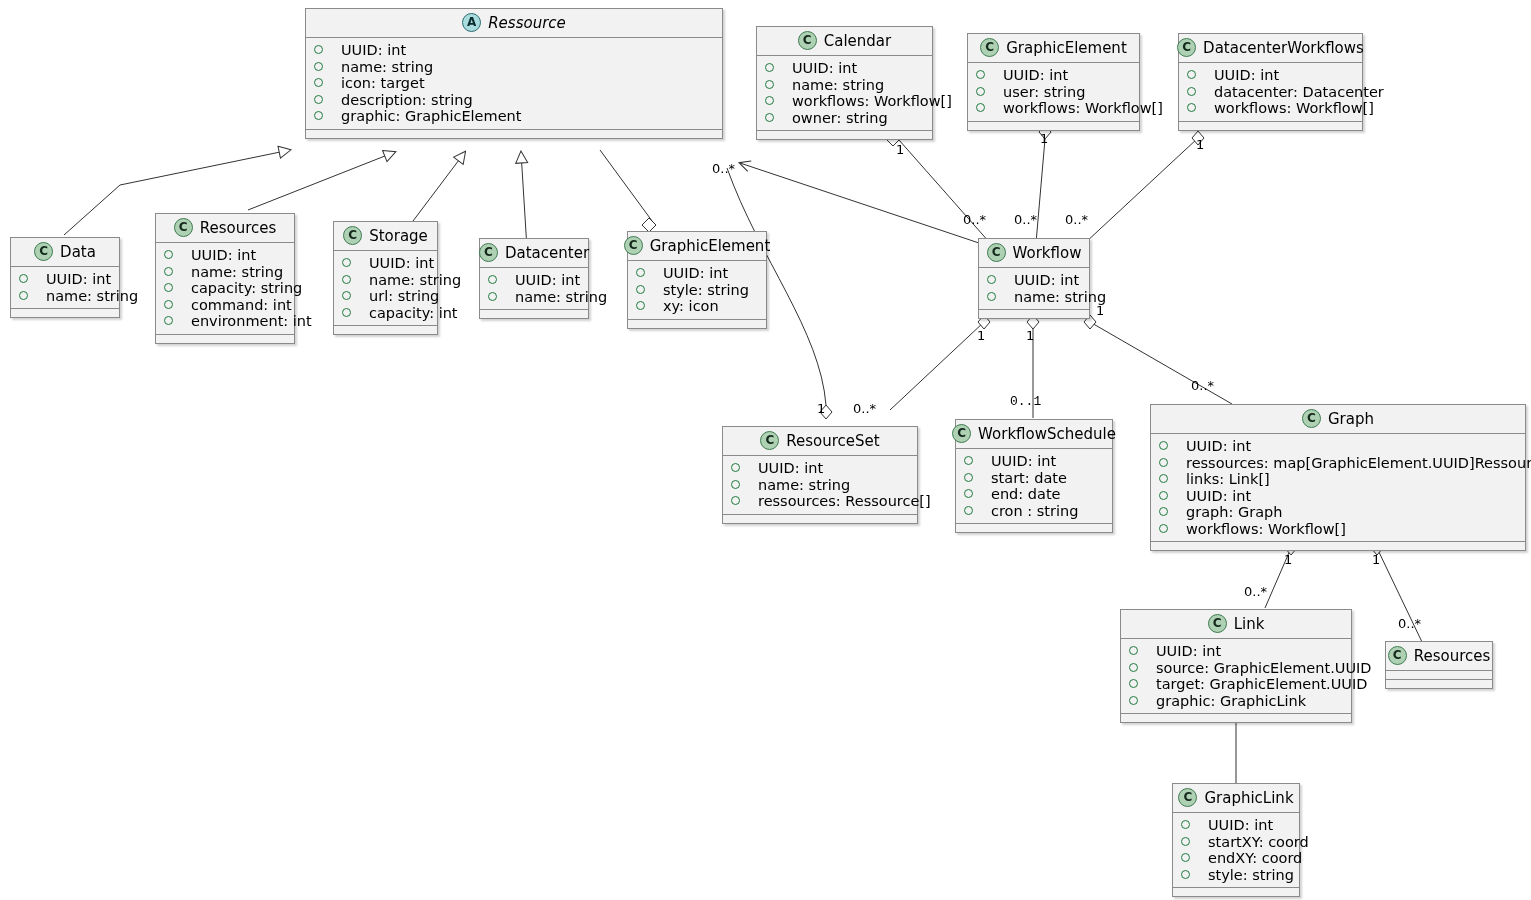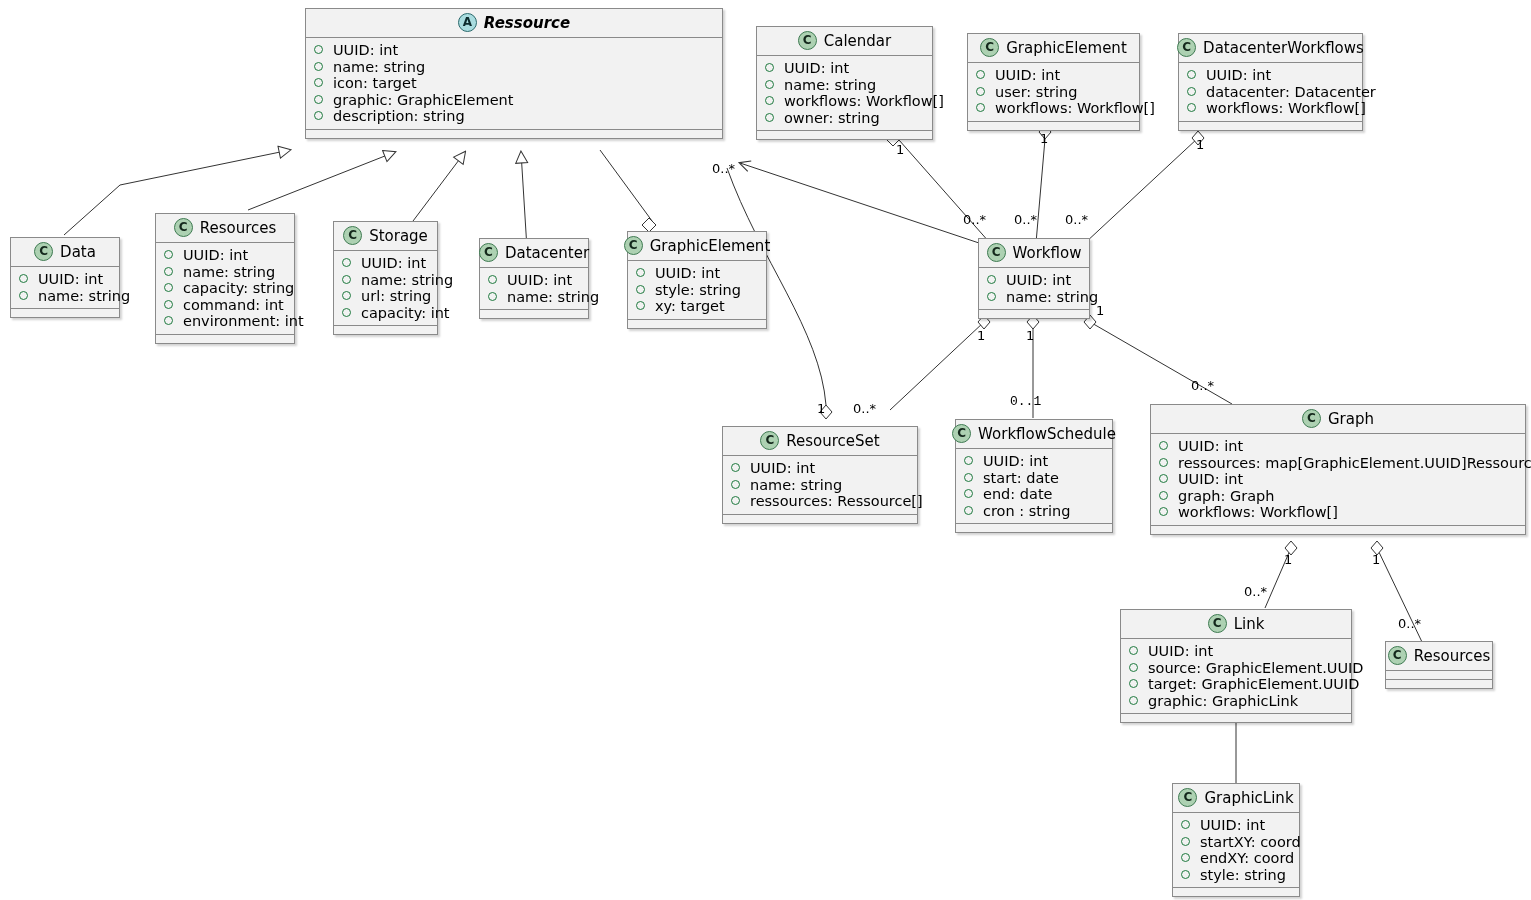--- a/index.html
+++ b/index.html
@@ -39,21 +39,20 @@
     color: #000000;
     background: #f2f2f2;
     white-space: nowrap;
     display: flex;
     align-items: center;
     justify-content: center;
     gap: 7px;
   }
   .uml-header.abstract .cls-title {
     font-style: italic;
-    font-weight: bold;
   }
   .cls-badge {
     display: inline-block;
     width: 17px;
     height: 17px;
     border-radius: 50%;
     background: #add1b2;
     border: 1px solid #3f7b52;
     font-size: 12px;
     font-weight: bold;
@@ -83,21 +82,21 @@
     height: 9px;
     background: #f2f2f2;
   }
   .attr {
     font-size: 14.5px;
     color: #000000;
     line-height: 16.5px;
     white-space: nowrap;
     display: flex;
     align-items: baseline;
-    gap: 10px;
+    gap: 18px;
   }
   .vis-dot {
     display: inline-block;
     width: 7px;
     height: 7px;
     border: 1px solid #1f7a3f;
     border-radius: 50%;
     background: transparent;
     flex: 0 0 auto;
     position: relative;
@@ -212,26 +211,26 @@
       <div class="attr">
           <span class="vis-dot"></span>
           <span>name: string</span>
         </div>
       <div class="attr">
           <span class="vis-dot"></span>
           <span>icon: target</span>
         </div>
       <div class="attr">
           <span class="vis-dot"></span>
+          <span>description: string</span>
+        </div>
+      <div class="attr">
+          <span class="vis-dot"></span>
           <span>graphic: GraphicElement</span>
         </div>
-      <div class="attr">
-          <span class="vis-dot"></span>
-          <span>description: string</span>
-        </div>
     </div>
     <div class="uml-footer"></div>
   </div>
 
   <div class="uml-class" style="left:756px; top:26px; width:177px;">
     <div class="uml-header">
       <span class="cls-badge">C</span>
       <span class="cls-title">Calendar</span>
     </div>
     <div class="uml-attrs">
@@ -400,21 +399,21 @@
       <div class="attr">
           <span class="vis-dot"></span>
           <span>UUID: int</span>
         </div>
       <div class="attr">
           <span class="vis-dot"></span>
           <span>style: string</span>
         </div>
       <div class="attr">
           <span class="vis-dot"></span>
-          <span>xy: target</span>
+          <span>xy: icon</span>
         </div>
     </div>
     <div class="uml-footer"></div>
   </div>
 
   <div class="uml-class" style="left:978px; top:238px; width:112px;">
     <div class="uml-header">
       <span class="cls-badge">C</span>
       <span class="cls-title">Workflow</span>
     </div>
@@ -485,20 +484,24 @@
       <span class="cls-title">Graph</span>
     </div>
     <div class="uml-attrs">
       <div class="attr">
           <span class="vis-dot"></span>
           <span>UUID: int</span>
         </div>
       <div class="attr">
           <span class="vis-dot"></span>
           <span>ressources: map[GraphicElement.UUID]Ressource</span>
+        </div>
+      <div class="attr">
+          <span class="vis-dot"></span>
+          <span>links: Link[]</span>
         </div>
       <div class="attr">
           <span class="vis-dot"></span>
           <span>UUID: int</span>
         </div>
       <div class="attr">
           <span class="vis-dot"></span>
           <span>graph: Graph</span>
         </div>
       <div class="attr">

